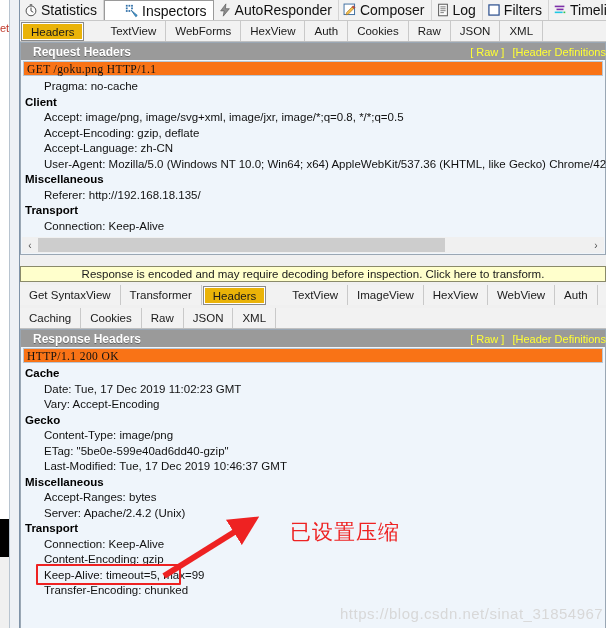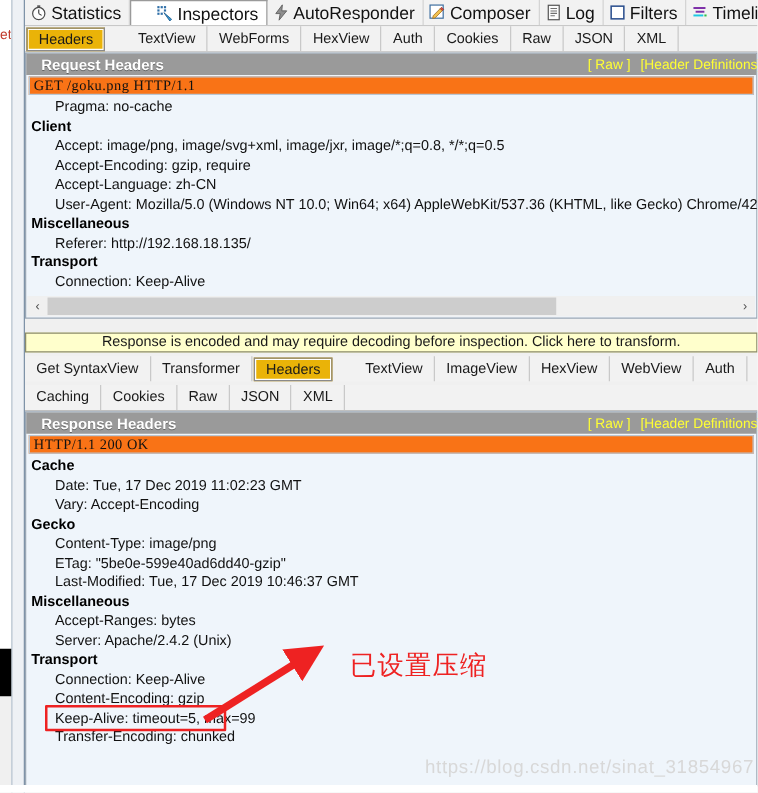--- a/index.html
+++ b/index.html
@@ -341,21 +341,21 @@
             <span>[Header Definitions]</span>
           </span>
         </div>
 
         <div class="reqline">GET /goku.png HTTP/1.1</div>
 
         <div class="hdr-list">
           <div class="kv">Pragma: no-cache</div>
           <div class="grp">Client</div>
           <div class="kv">Accept: image/png, image/svg+xml, image/jxr, image/*;q=0.8, */*;q=0.5</div>
-          <div class="kv">Accept-Encoding: gzip, require</div>
+          <div class="kv">Accept-Encoding: gzip, deflate</div>
           <div class="kv">Accept-Language: zh-CN</div>
           <div class="kv">User-Agent: Mozilla/5.0 (Windows NT 10.0; Win64; x64) AppleWebKit/537.36 (KHTML, like Gecko) Chrome/42.0.2311</div>
           <div class="grp">Miscellaneous</div>
           <div class="kv">Referer: http://192.168.18.135/</div>
           <div class="grp">Transport</div>
           <div class="kv">Connection: Keep-Alive</div>
         </div>
 
         <div class="hscroll">
           <div class="hs-arrow">‹</div>
@@ -463,19 +463,19 @@
 
     <svg style="position:absolute; left:150px; top:500px; width:240px; height:90px;" viewBox="0 0 240 90">
       <defs>
         <marker id="arrowhead" markerWidth="5" markerHeight="5" refX="2" refY="2.5" orient="auto">
           <path d="M0,0 L5,2.5 L0,5 Z" fill="#ee2222"></path>
         </marker>
       </defs>
       <line x1="14" y1="76" x2="94" y2="26" stroke="#ee2222" stroke-width="6" marker-end="url(#arrowhead)"></line>
     </svg>
 
-    <div class="ann-text" style="left:280px; top:518px;">已设置压缩</div>
+    <div class="ann-text" style="left:290px; top:518px;">已设置压缩</div>
 
     <div class="watermark" style="left:340px; top:605px;">https://blog.csdn.net/sinat_31854967</div>
   </div>
 
   <div class="bottom-edge"></div>
 </div>
 
 </body></html>

